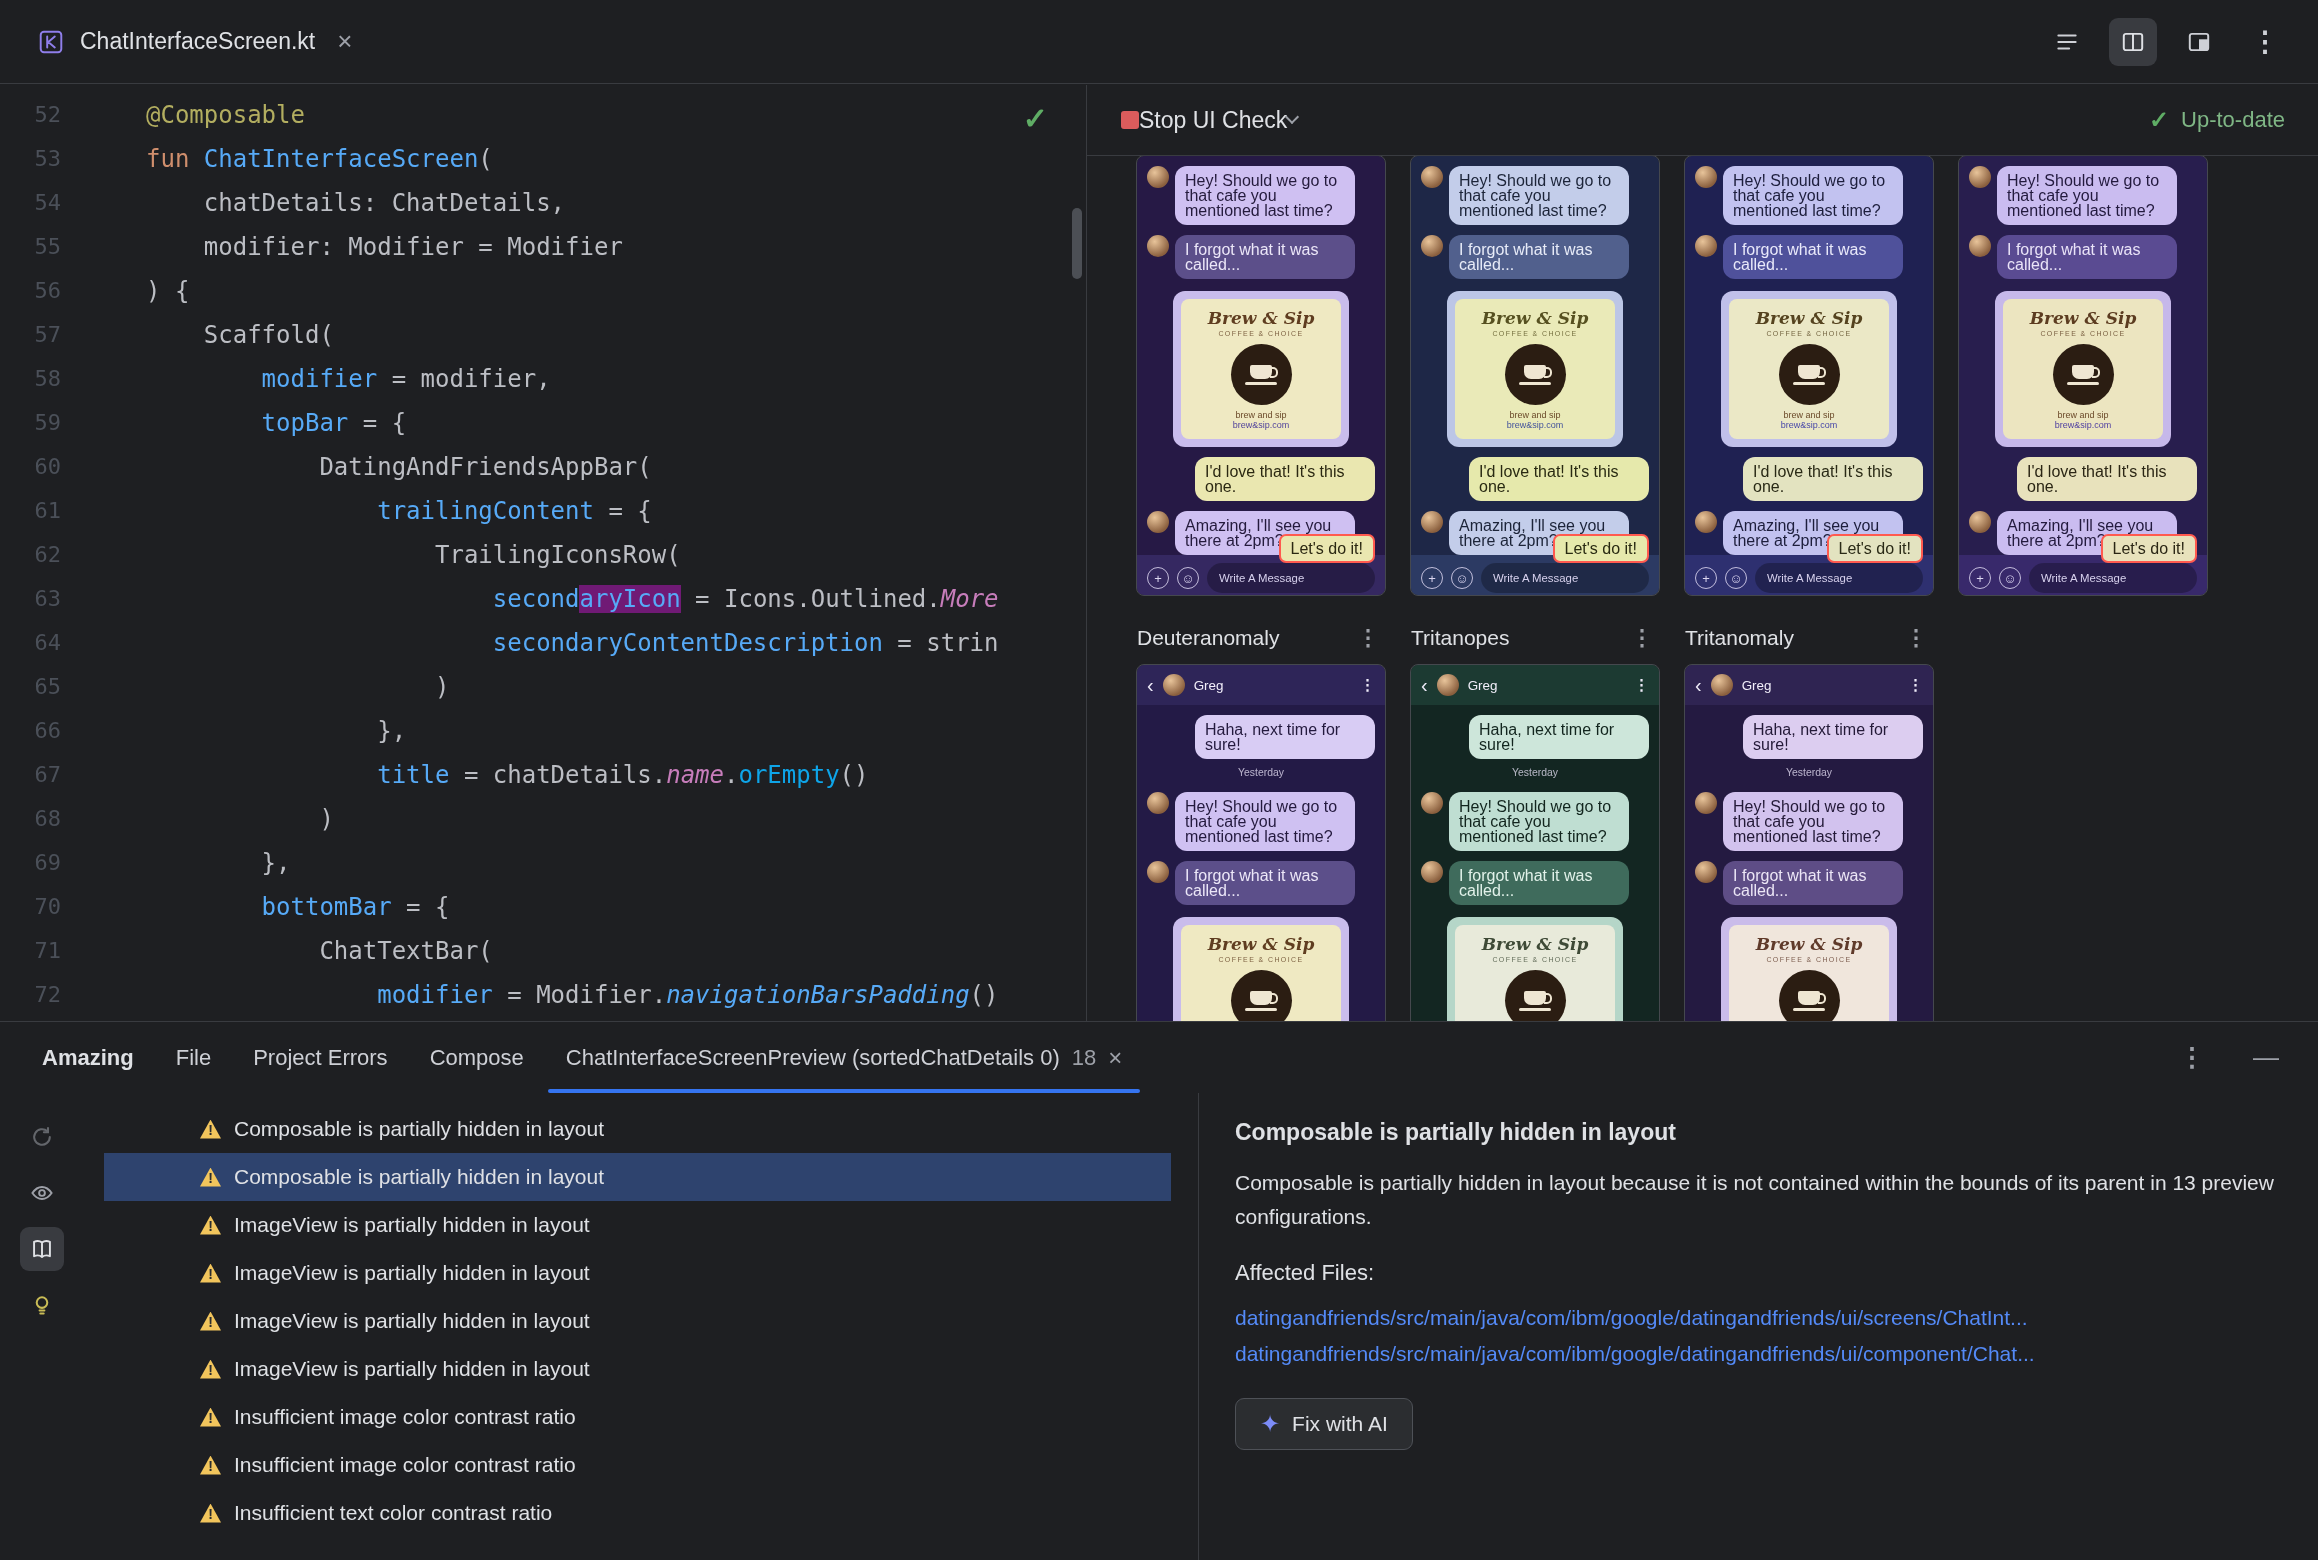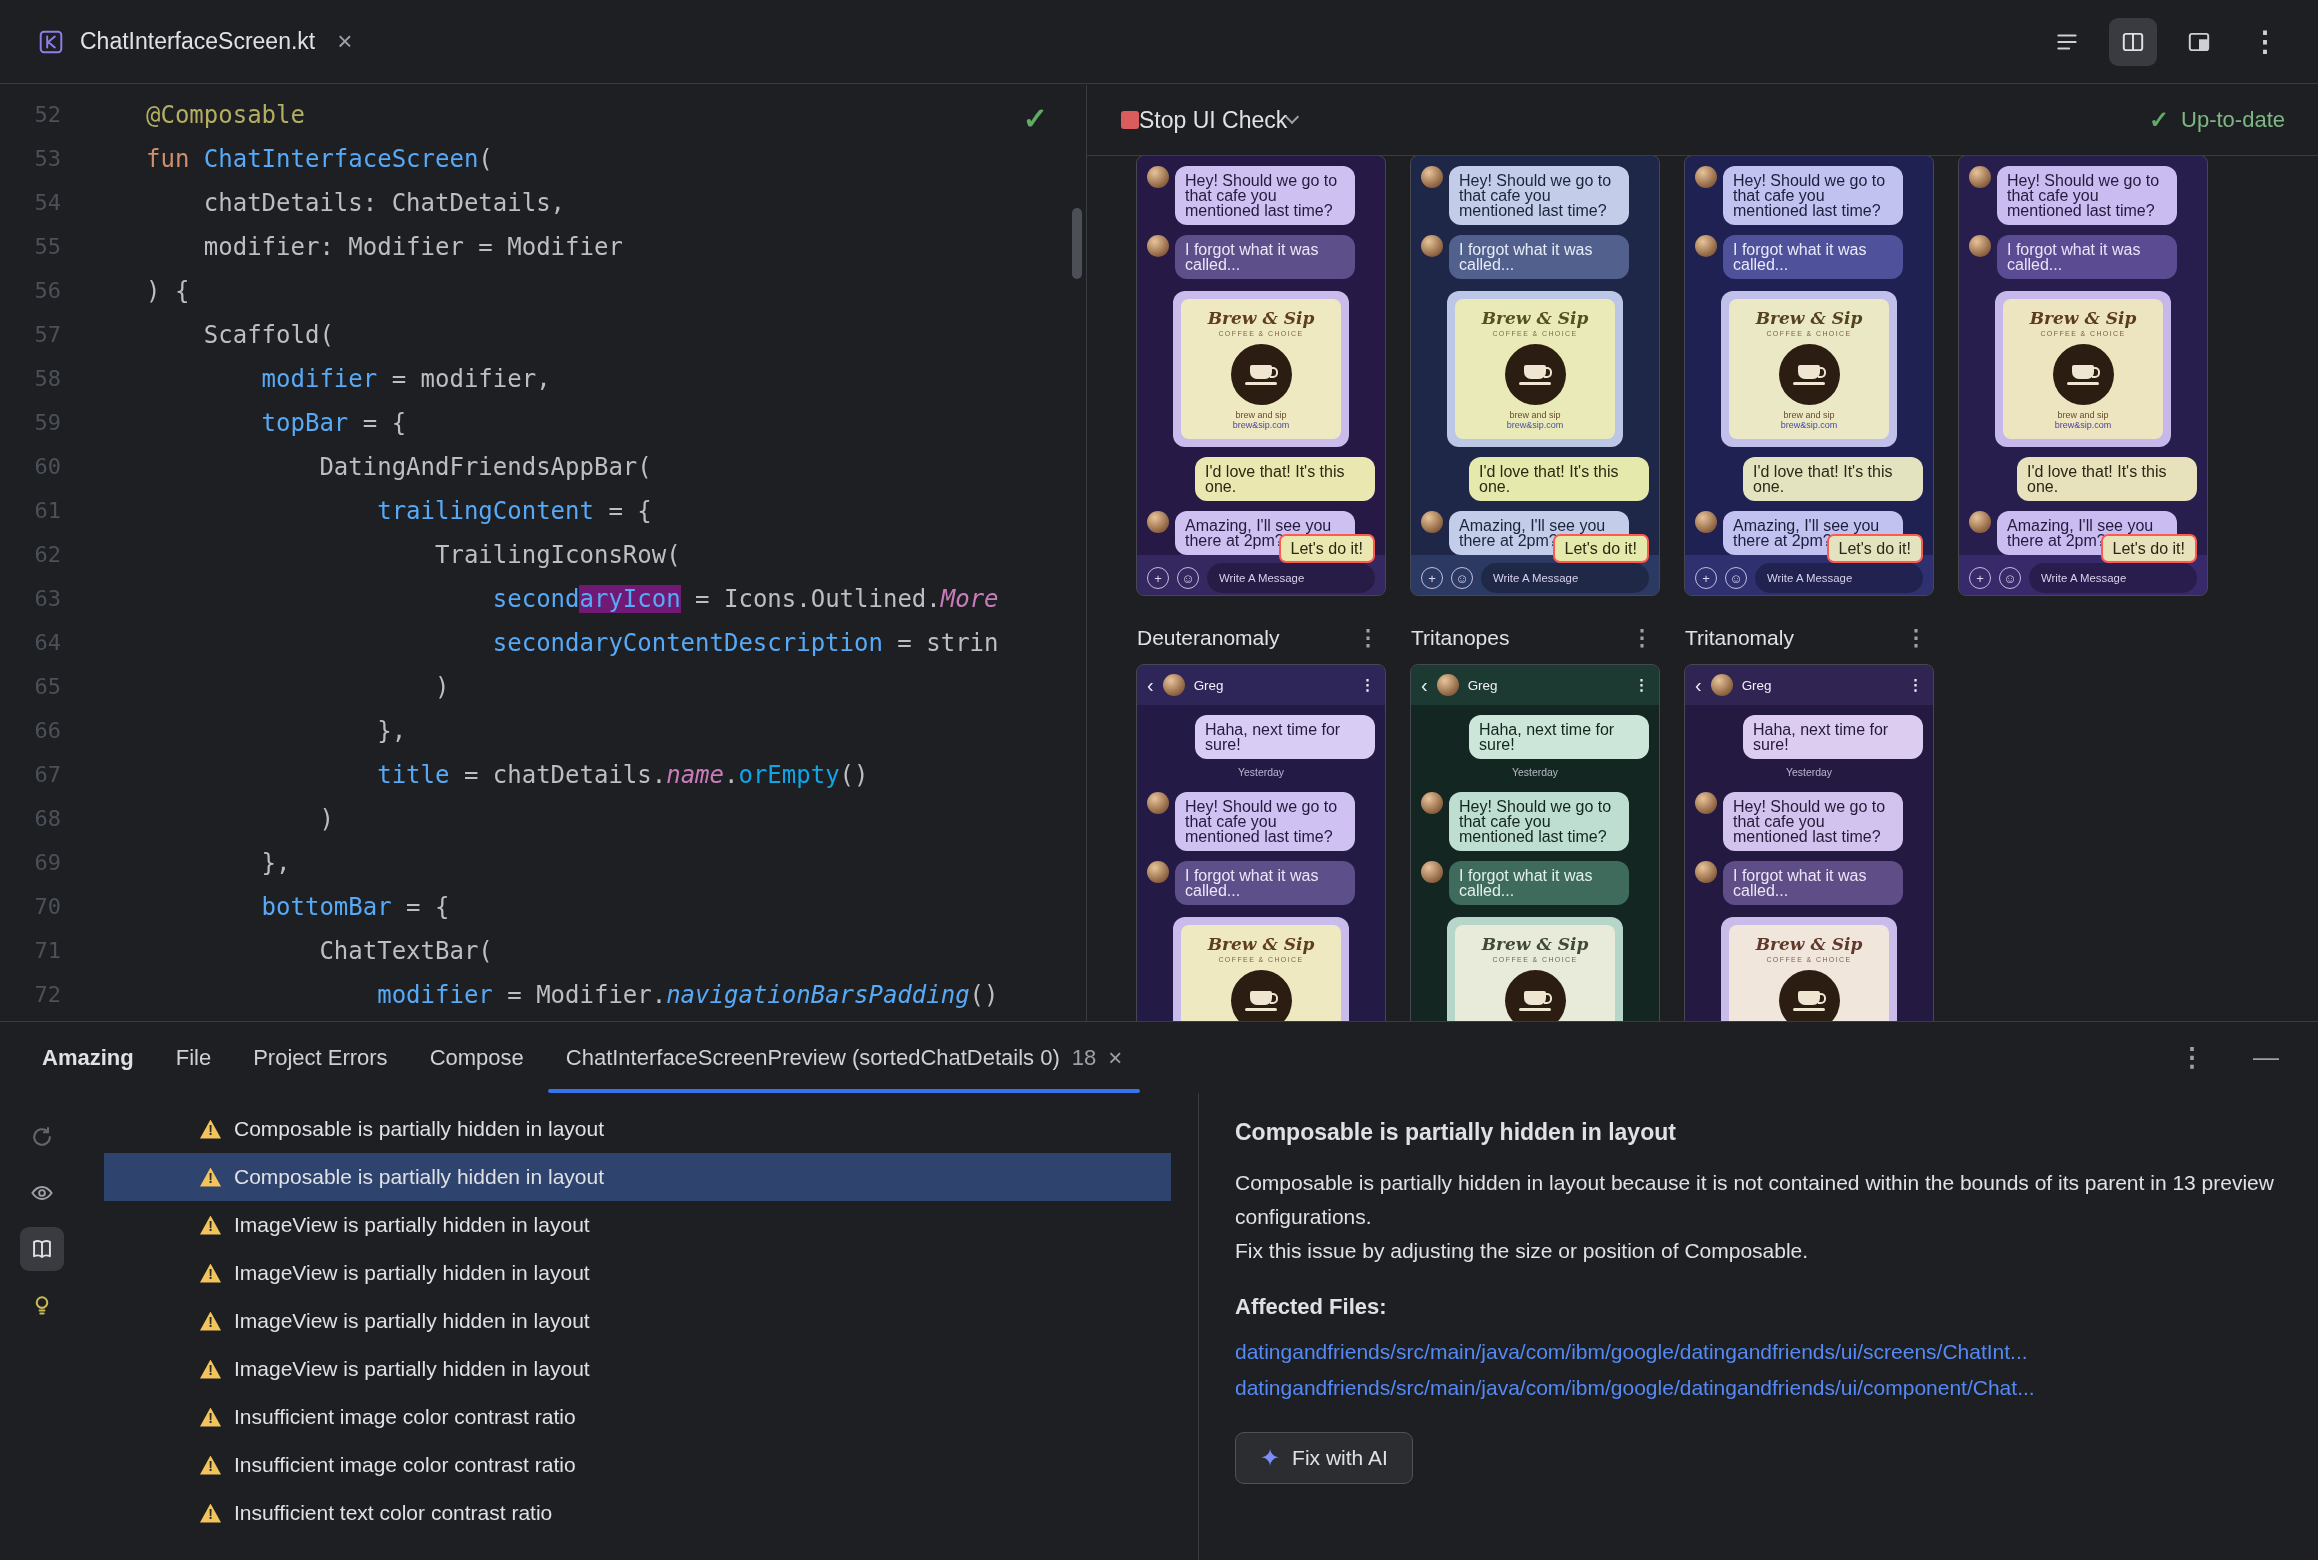--- a/index.html
+++ b/index.html
@@ -107,21 +107,21 @@
   .grp-row .dim{color:#9DA0A8;font-weight:normal}
   .chev.small{width:9px;height:9px;margin-top:-5px}
   .prob-row{height:48px;display:flex;align-items:center;gap:13px;margin:0 27px 0 20px;padding-left:96px;font-size:21px;color:#DFE1E5;cursor:default}
   .prob-row.sel{background:#2E436E}
   .warn-ico{width:21px;height:19px;background:#F2C55C;clip-path:polygon(50% 0,100% 100%,0 100%);position:relative;flex:none}
   .warn-ico::after{content:"!";position:absolute;bottom:0;left:50%;transform:translateX(-50%);
     color:#2B2D30;font-size:14px;font-weight:bold;line-height:17px}
   .detail{flex:1;border-left:1px solid #393B40;padding:26px 36px;overflow:hidden}
   .detail h3{font-size:23px;font-weight:bold;margin-bottom:20px}
   .detail p{font-size:21px;line-height:34px;max-width:1075px;color:#DFE1E5}
-  .detail h4{font-size:22px;font-weight:bold;margin:26px 0 14px}
+  .detail h4{font-size:22px;font-weight:normal;margin:26px 0 14px}
   .detail a{display:block;font-size:21px;color:#548AF7;line-height:36px;text-decoration:none;cursor:pointer}
   .fix-btn{margin-top:26px;display:inline-flex;align-items:center;gap:12px;background:#2B2D30;
     border:1px solid #4E5157;border-radius:9px;padding:11px 24px;color:#DFE1E5;font-size:21px;
     font-family:"Liberation Sans",sans-serif;cursor:pointer}
   .fix-btn .spark{color:#7C8CF8;font-size:24px}
   svg{display:block}
 </style>
 </head>
 <body>
 
@@ -543,21 +543,20 @@
             <div class="prob-row">
               <span class="warn-ico"></span>
               <span>Insufficient text color contrast ratio</span>
             </div>
           </div>
       </div>
 
       <div class="detail">
         <h3>Composable is partially hidden in layout</h3>
         <p>Composable is partially hidden in layout because it is not contained within the bounds of its parent in 13 preview configurations.</p>
-        <p>Fix this issue by adjusting the size or position of Composable.</p>
         <h4>Affected Files:</h4>
         <a>datingandfriends/src/main/java/com/ibm/google/datingandfriends/ui/screens/ChatInt...</a>
         <a>datingandfriends/src/main/java/com/ibm/google/datingandfriends/ui/component/Chat...</a>
         <button class="fix-btn">
           <span class="spark">✦</span>
           <span>Fix with AI</span>
         </button>
       </div>
     </div>
   </section>

